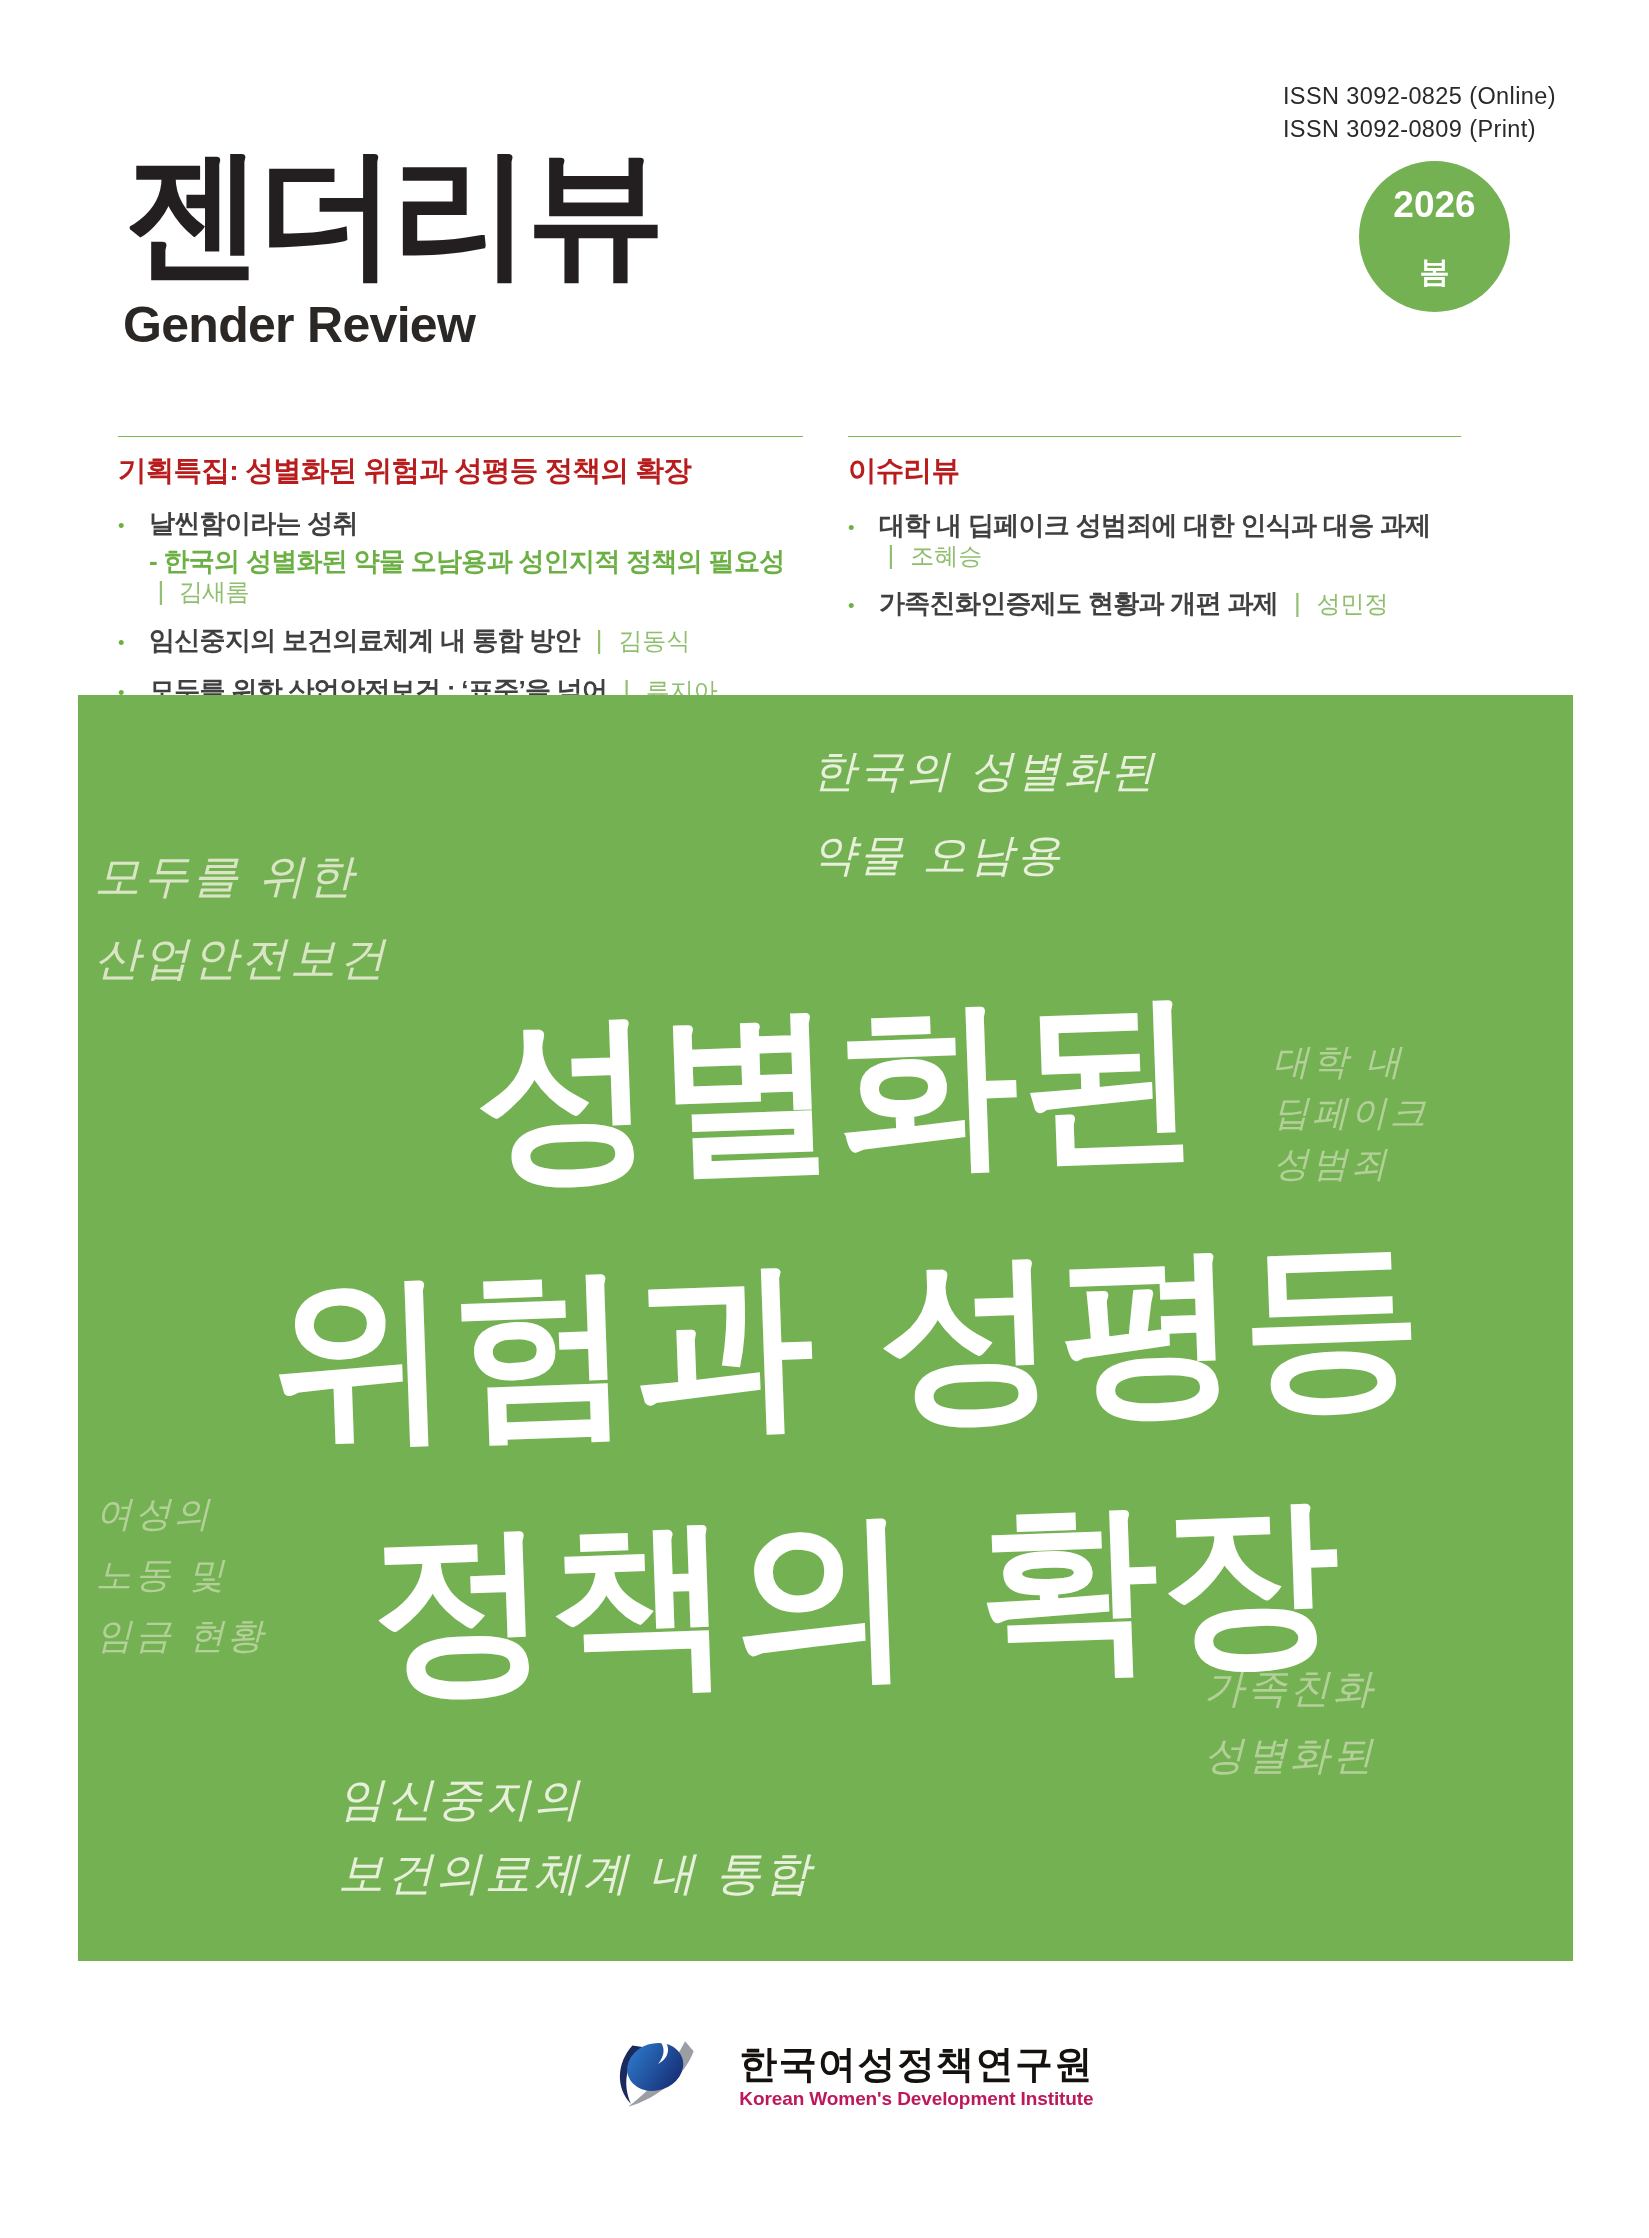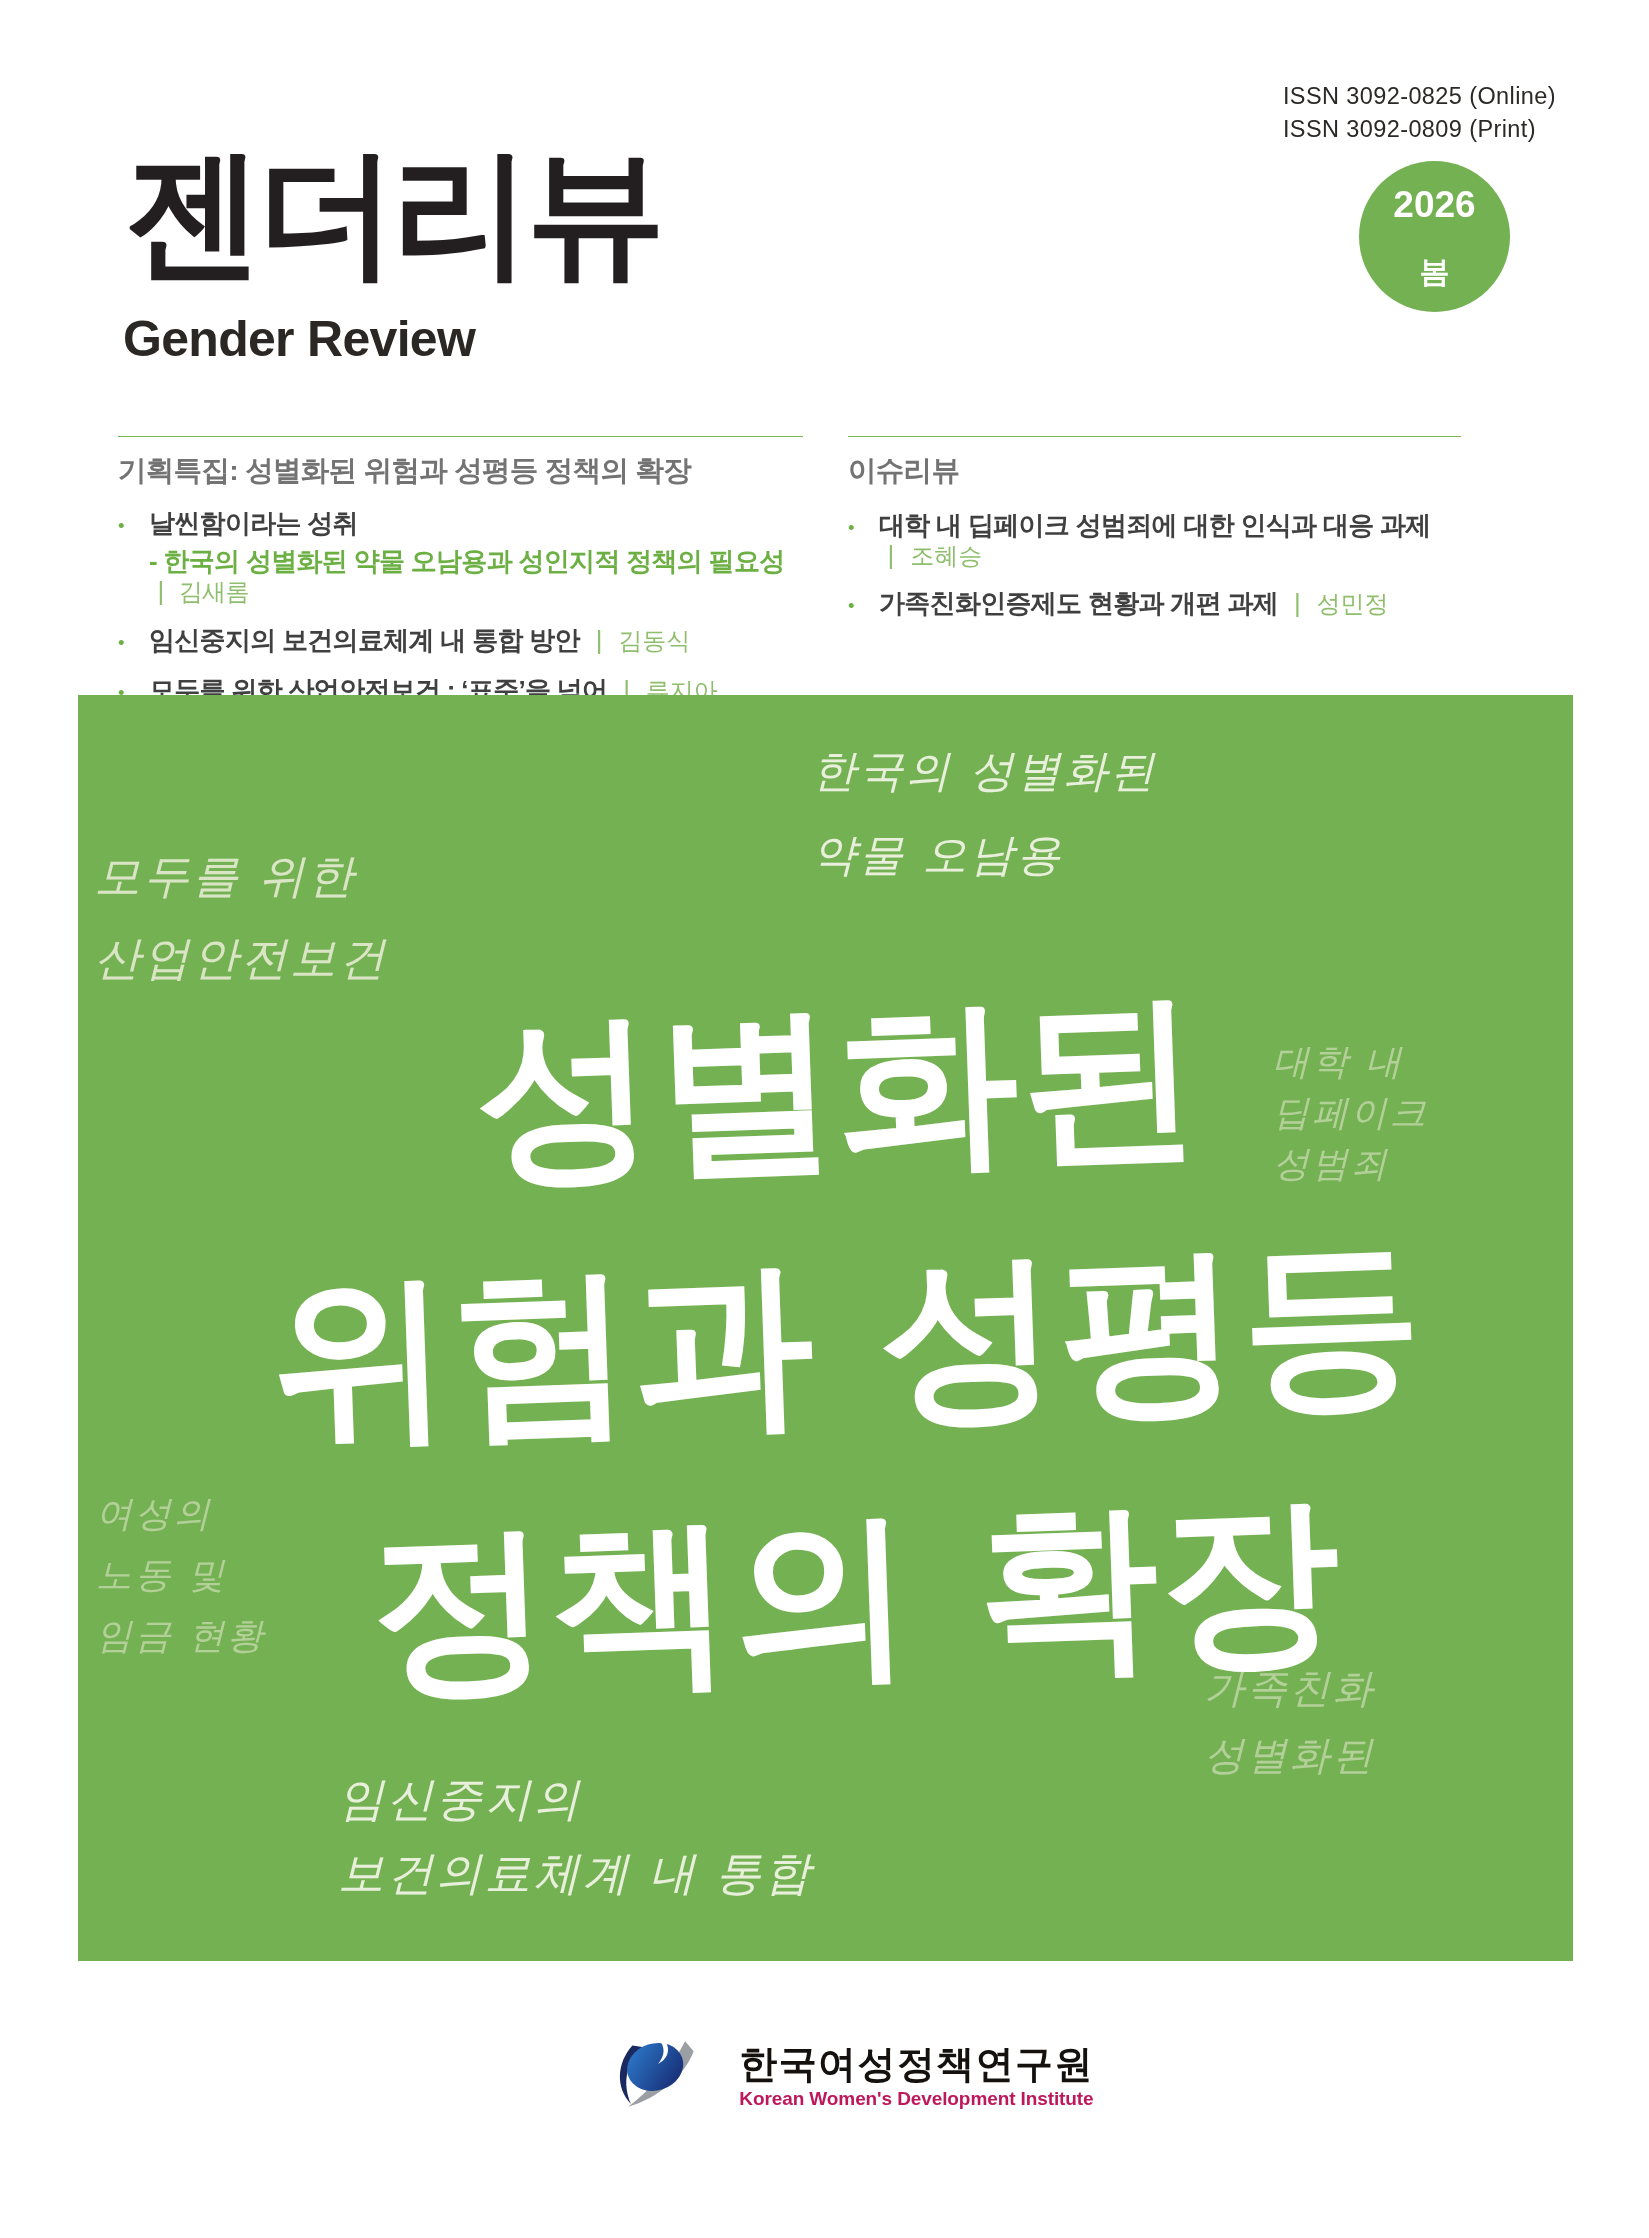--- a/index.html
+++ b/index.html
@@ -17,38 +17,38 @@
     position:absolute; top:80px; right:93px;
     text-align:left; font-size:23.5px; line-height:33px;
     color:#2b2926; letter-spacing:0.4px;
   }
   .masthead{position:absolute; left:123px; top:141px;}
   .masthead .kr{
     font-size:140px; font-weight:900; letter-spacing:-5.7px;
     line-height:143px; color:#231f20;
   }
   .masthead .en{
-    margin-top:30px; font-size:50px; font-weight:700;
+    margin-top:16px; font-size:50px; font-weight:700;
     letter-spacing:-0.7px; color:#2a2724; line-height:51px;
   }
   .issue-badge{
     position:absolute; left:1359px; top:161px;
     width:151px; height:151px; border-radius:50%;
     background:#74b152; color:#ffffff;
     display:flex; flex-direction:column; align-items:center; justify-content:center;gap:28px;
   }
   .issue-badge .year{font-size:37px; font-weight:700; line-height:41px;}
   .issue-badge .season{font-size:30px; font-weight:700; line-height:37px;}
   
   .toc-col{position:absolute; top:436px;}
   .toc-col.left{left:118px; width:685px;}
   .toc-col.right{left:848px; width:613px;}
   .toc-rule{height:1.4px; background:#79b550; width:100%;}
   .toc-heading{
-    margin-top:15.7px; font-size:28.5px; font-weight:700; color:#737373;
+    margin-top:15.7px; font-size:28.5px; font-weight:700; color:#b91c1c;
     line-height:34px; letter-spacing:-0.7px;
   }
   .toc-item{display:flex; align-items:baseline; font-size:26px; line-height:30px;}
   .toc-item .bullet{
     flex:0 0 31px; color:#6cb044; font-size:18.5px; line-height:30px;
   }
   .toc-title{color:#404040; font-weight:700; letter-spacing:-0.7px;}
   .toc-sep{color:#8fbe6d; margin:0 8.6px; font-weight:400;}
   .toc-author{color:#8fbe6d; font-weight:400; font-size:24px;}
   .toc-sub{

